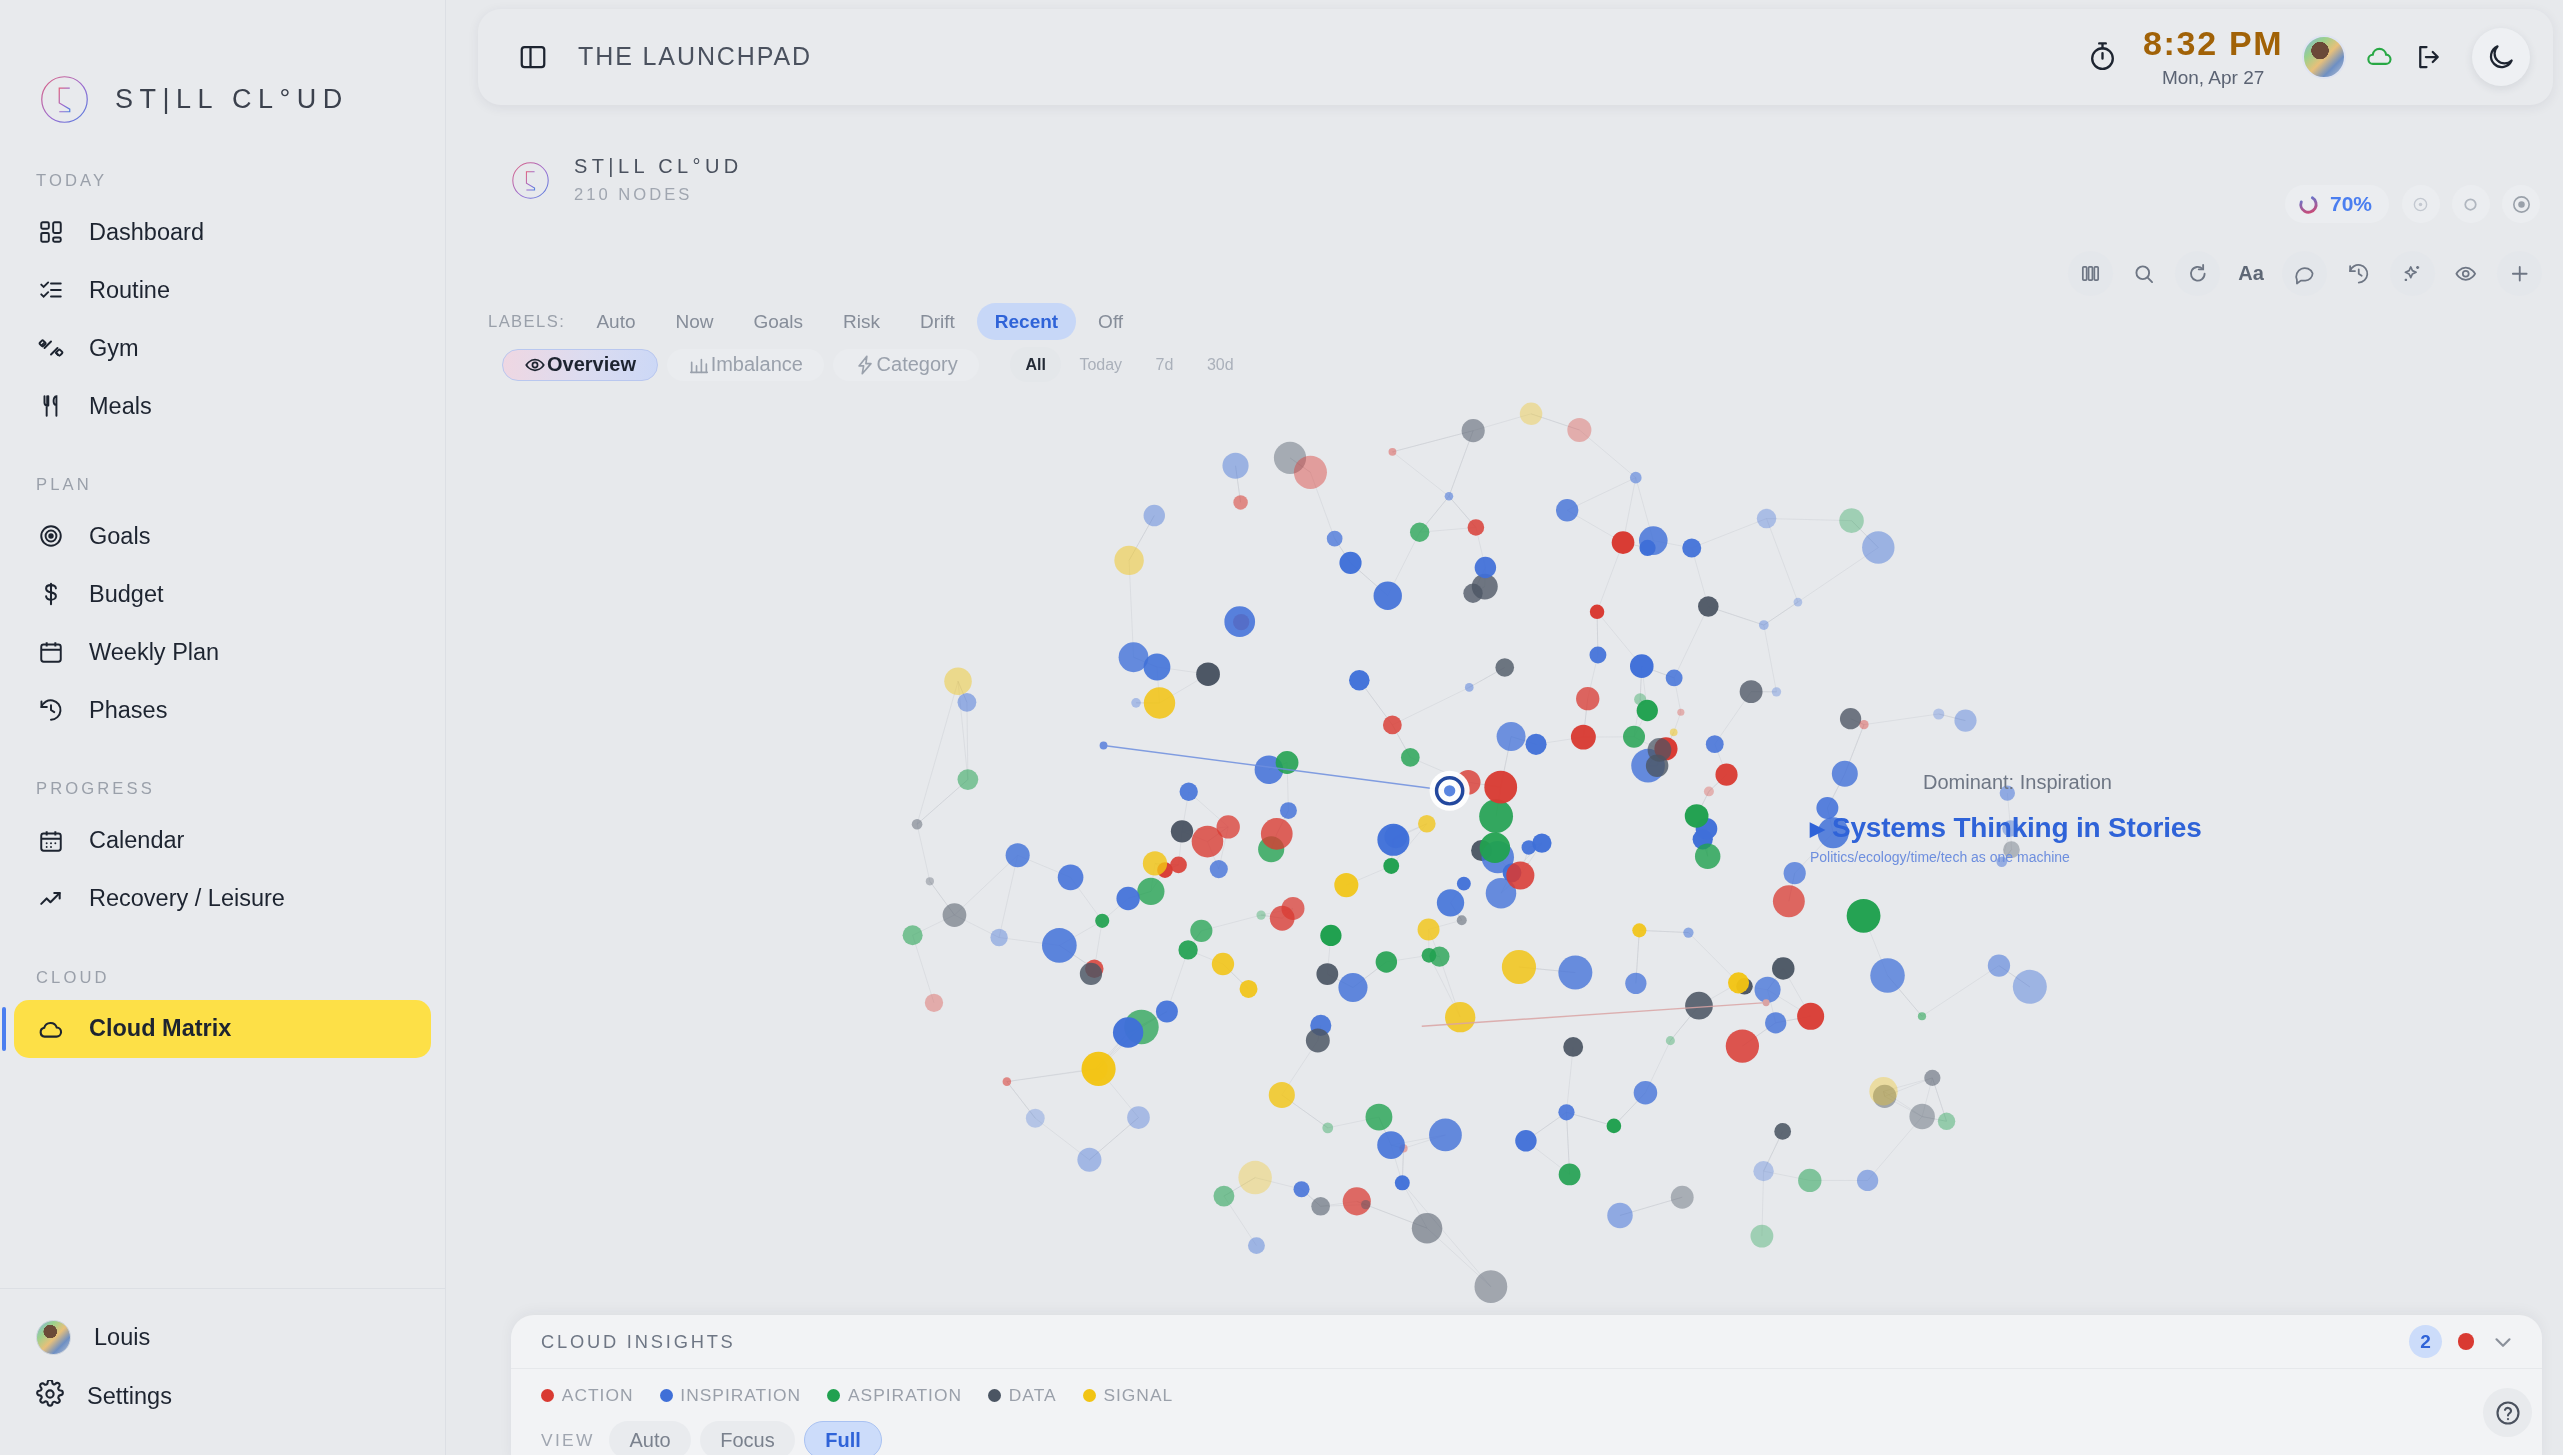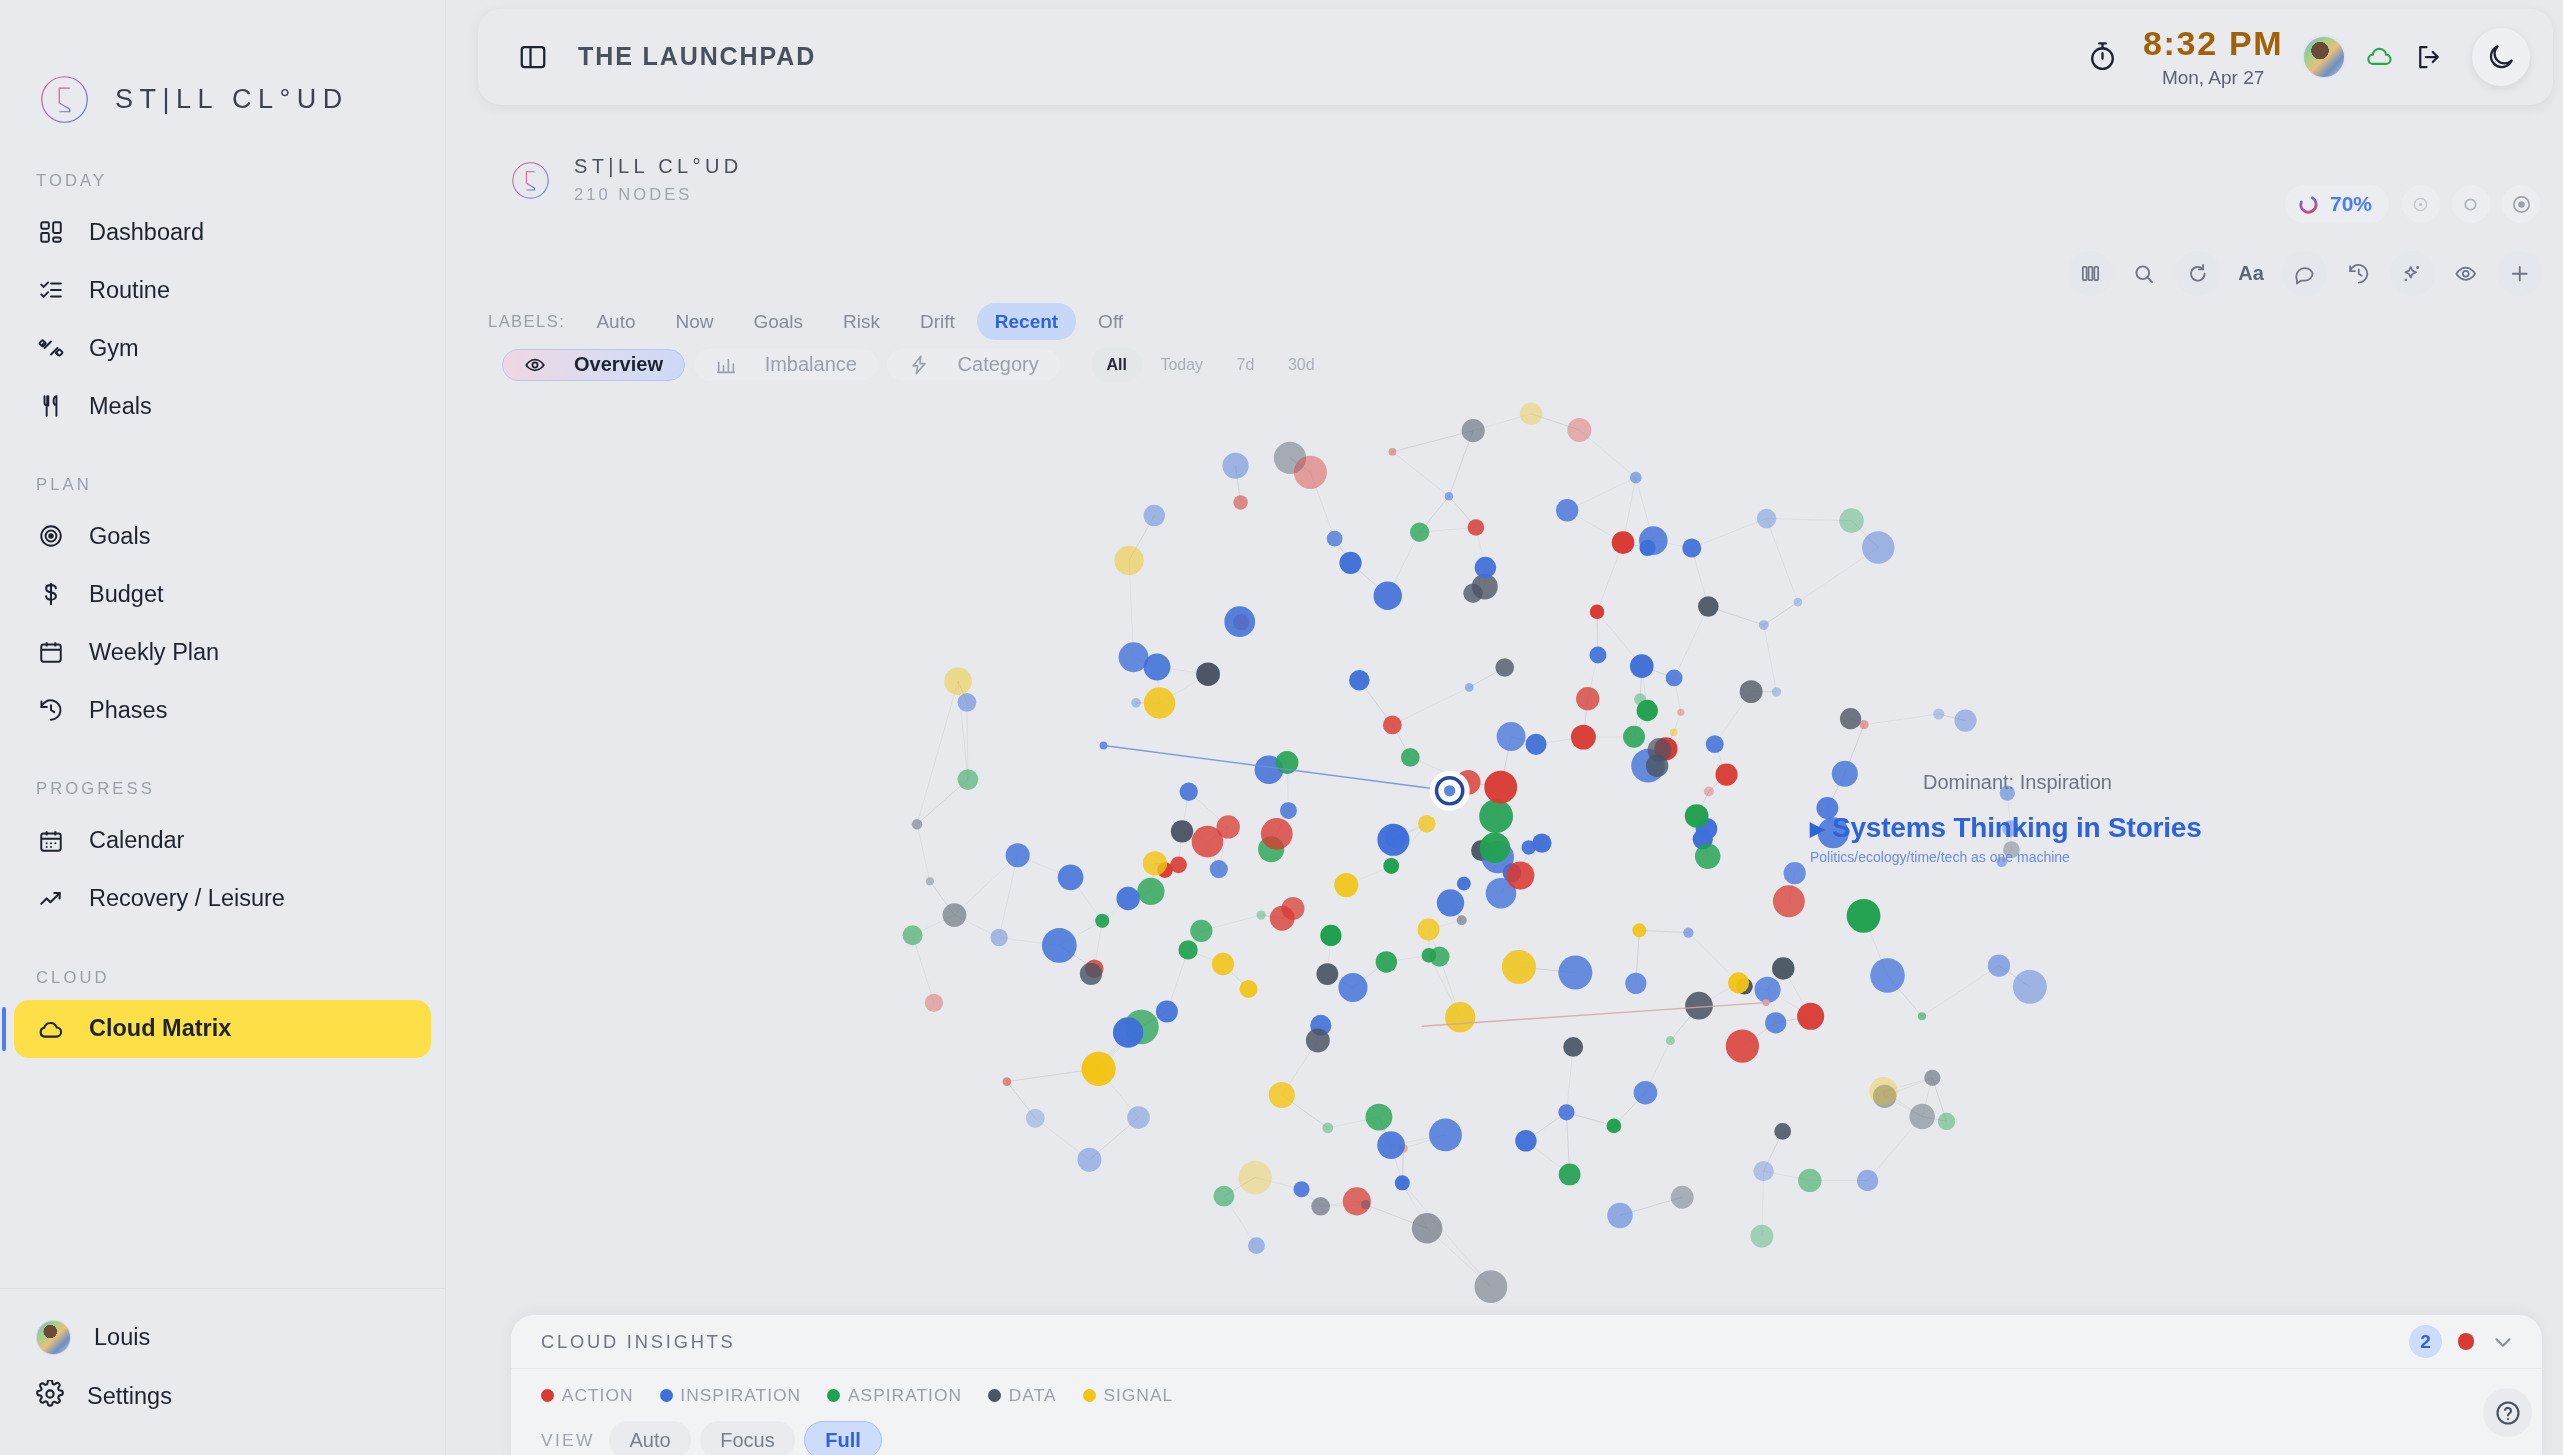--- a/index.html
+++ b/index.html
@@ -51,21 +51,21 @@
     border: 0.9px solid #cfd5de;
   }
 
   
   #topbar {
     position: absolute; left: 478px; top: 8.7px; width: 2075px; height: 96px;
     background: #e8eaed; border-radius: 23px;
     box-shadow: 0 2.6px 12.2px rgba(40,48,66,.07);
     display: flex; align-items: center; padding: 0 23px 0 40px;
   }
-  #topbar-title { font-size: 25px; letter-spacing: 1.9px; color: #4a515e; font-weight: 700; margin-left: 30px; }
+  #topbar-title { font-size: 25px; letter-spacing: 1.9px; color: #4a515e; font-weight: 400; margin-left: 30px; }
   #topbar-right { margin-left: auto; display: flex; align-items: center; gap: 19px; }
   .clock { text-align: center; line-height: 1; }
   .clock .t { font-size: 34px; font-weight: 700; color: #a16207; letter-spacing: 1.7px; font-family: Liberation Sans, sans-serif; }
   .clock .d { font-size: 19px; color: #5b6373; margin-top: 7.8px; }
   .avatar-md {
     width: 44px; height: 44px; border-radius: 50%;
     background: radial-gradient(circle at 40% 34%, #6b4a38 0 24%, transparent 25%),
                 linear-gradient(135deg,#7fb2e5 0%, #9ad18c 28%, #e8c07a 52%, #6d8fc4 74%, #c0c8d4 100%);
     border: 2.6px solid #dfe4f2;
   }
@@ -99,21 +99,21 @@
   #labels-row { position: absolute; left: 488px; top: 303px; display: flex; align-items: center; gap: 5.2px; }
   .row-cap { font-size: 16.6px; letter-spacing: 1.4px; color: #9aa0aa; margin-right: 8.7px; }
   .chip {
     height: 37px; padding: 0 17.4px; border-radius: 18.3px; display: flex; align-items: center;
     font-size: 19px; color: #868d99; cursor: pointer; background: transparent;
   }
   .chip.on { background: #c7d7f7; color: #2f63d8; font-weight: 600; }
 
   #view-row { position: absolute; left: 502px; top: 347px; display: flex; align-items: center; gap: 8.7px; }
   .vchip {
-    height: 32px; padding: 0 21px; border-radius: 22px; display: flex; align-items: center; gap: 28px;
+    height: 32px; padding: 0 21px; border-radius: 22px; display: flex; align-items: center; gap: 1px;
     font-size: 20px; color: #9aa1ac; background: #eaecef; cursor: pointer;
   }
   .vchip.on {
     background: linear-gradient(95deg,#efd7e2 0%, #dcdcf0 52%, #ccd8f6 100%);
     color: #1d2430; font-weight: 600; border: 0.9px solid #b9c7ef;
   }
   #range-group { display: flex; align-items: center; gap: 3.5px; margin-left: 23px; }
   .rchip { height: 35px; padding: 0 15px; border-radius: 17.4px; display:flex; align-items:center; font-size: 16px; color: #aab0ba; cursor: pointer; }
   .rchip.on { background: #e4e7ea; color: #232a36; font-weight: 600; }
 

